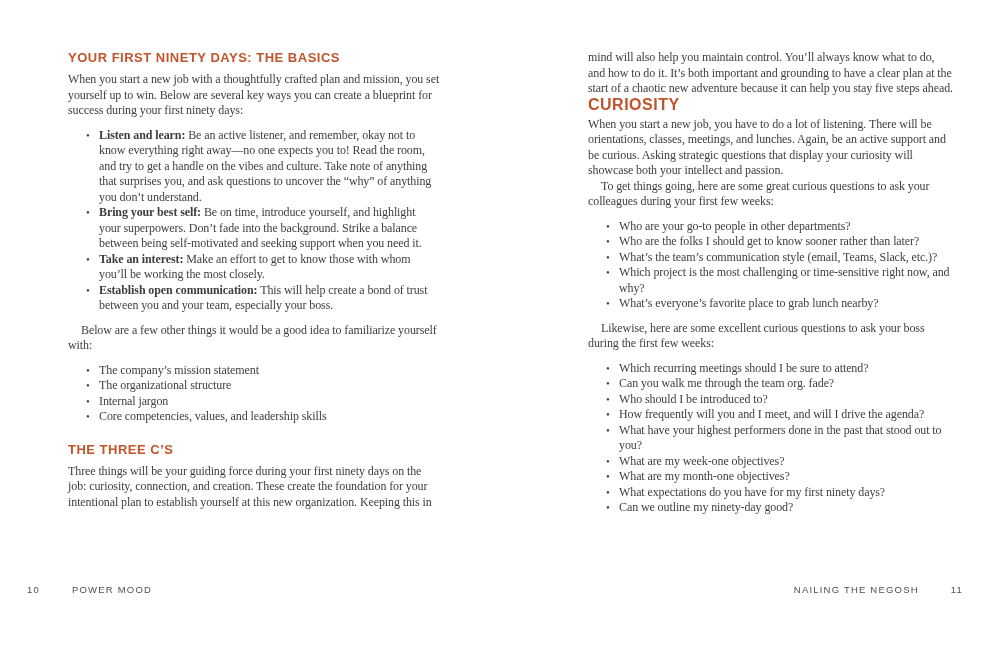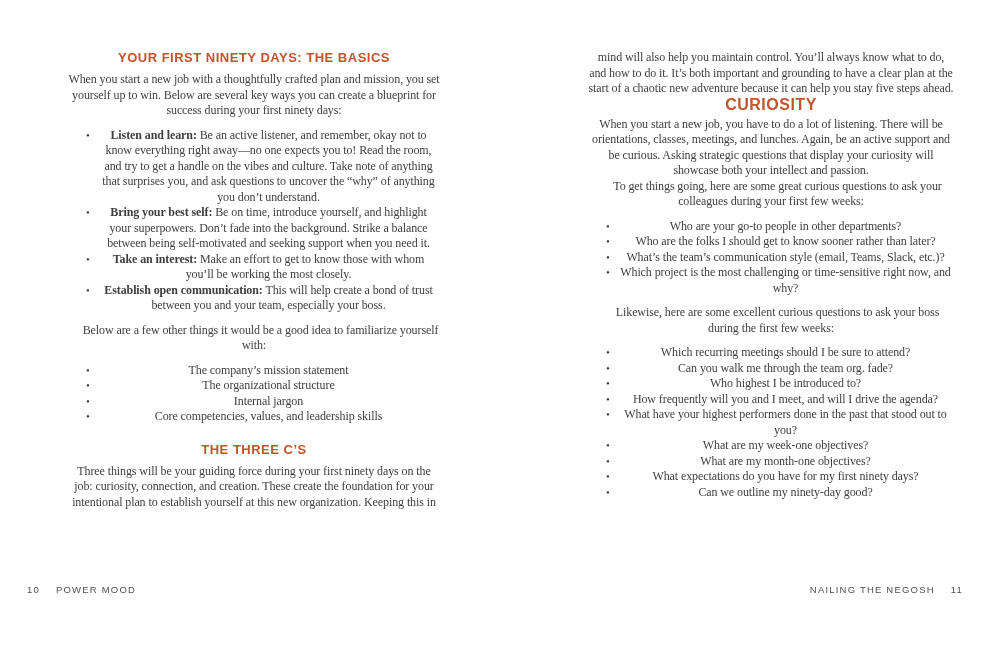--- a/index.html
+++ b/index.html
@@ -10,21 +10,21 @@
   }
   html,body{margin:0;padding:0;}
   body{
     width:1000px;height:648px;
     background:var(--paper);
     font-family:"Liberation Serif", serif;
     color:var(--body);
     overflow:hidden;
   }
   .spread{position:relative;width:1000px;height:648px;background:var(--paper);}
-  .col{position:absolute;top:50px;font-size:12px;line-height:15.5px;letter-spacing:-0.1px;text-align:center;}
+  .col{position:absolute;top:50px;font-size:12px;line-height:15.5px;letter-spacing:-0.1px;}
   .col-left{left:68px;width:372px;}
   .col-right{left:588px;width:366px;}
   h2{
     font-family:"Liberation Sans", sans-serif;
     font-weight:bold;
     font-size:13px;
     letter-spacing:0.5px;
     color:var(--heading);
     margin:0 0 6px 0;
     line-height:16px;
@@ -44,21 +44,21 @@
     color:var(--body);
     font-size:11px;
   }
   b{font-weight:bold;}
   .footer{
     position:absolute;bottom:53px;
     font-family:"Liberation Sans", sans-serif;
     font-size:9.5px;
     letter-spacing:1.2px;
     color:var(--footer);
-    display:flex;gap:16px;align-items:flex-end;
+    display:flex;gap:32px;align-items:flex-end;
   }
   .footer-left{left:27px;}
   .footer-right{right:37px;}
 </style>
 </head>
 <body>
 
 <div class="spread">
 
   <div class="col col-left">
@@ -90,28 +90,29 @@
 
     <h2 class="sub gap-xl">CURIOSITY</h2>
     <p>When you start a new job, you have to do a lot of listening. There will be orientations, classes, meetings, and lunches. Again, be an active support and be curious. Asking strategic questions that display your curiosity will showcase both your intellect and passion.</p>
     <p class="indent-first">To get things going, here are some great curious questions to ask your colleagues during your first few weeks:</p>
 
     <ul class="gap-m">
       <li>Who are your go-to people in other departments?</li>
       <li>Who are the folks I should get to know sooner rather than later?</li>
       <li>What’s the team’s communication style (email, Teams, Slack, etc.)?</li>
       <li>Which project is the most challenging or time-sensitive right now, and why?</li>
+      <li>What’s everyone’s favorite place to grab lunch nearby?</li>
     </ul>
 
     <p class="indent-first gap-m">Likewise, here are some excellent curious questions to ask your boss during the first few weeks:</p>
 
     <ul class="gap-m">
       <li>Which recurring meetings should I be sure to attend?</li>
       <li>Can you walk me through the team org. fade?</li>
-      <li>Who highest I be introduced to?</li>
+      <li>Who should I be introduced to?</li>
       <li>How frequently will you and I meet, and will I drive the agenda?</li>
       <li>What have your highest performers done in the past that stood out to you?</li>
       <li>What are my week-one objectives?</li>
       <li>What are my month-one objectives?</li>
       <li>What expectations do you have for my first ninety days?</li>
       <li>Can we outline my ninety-day good?</li>
     </ul>
   </div>
 
   <div class="footer footer-left">

